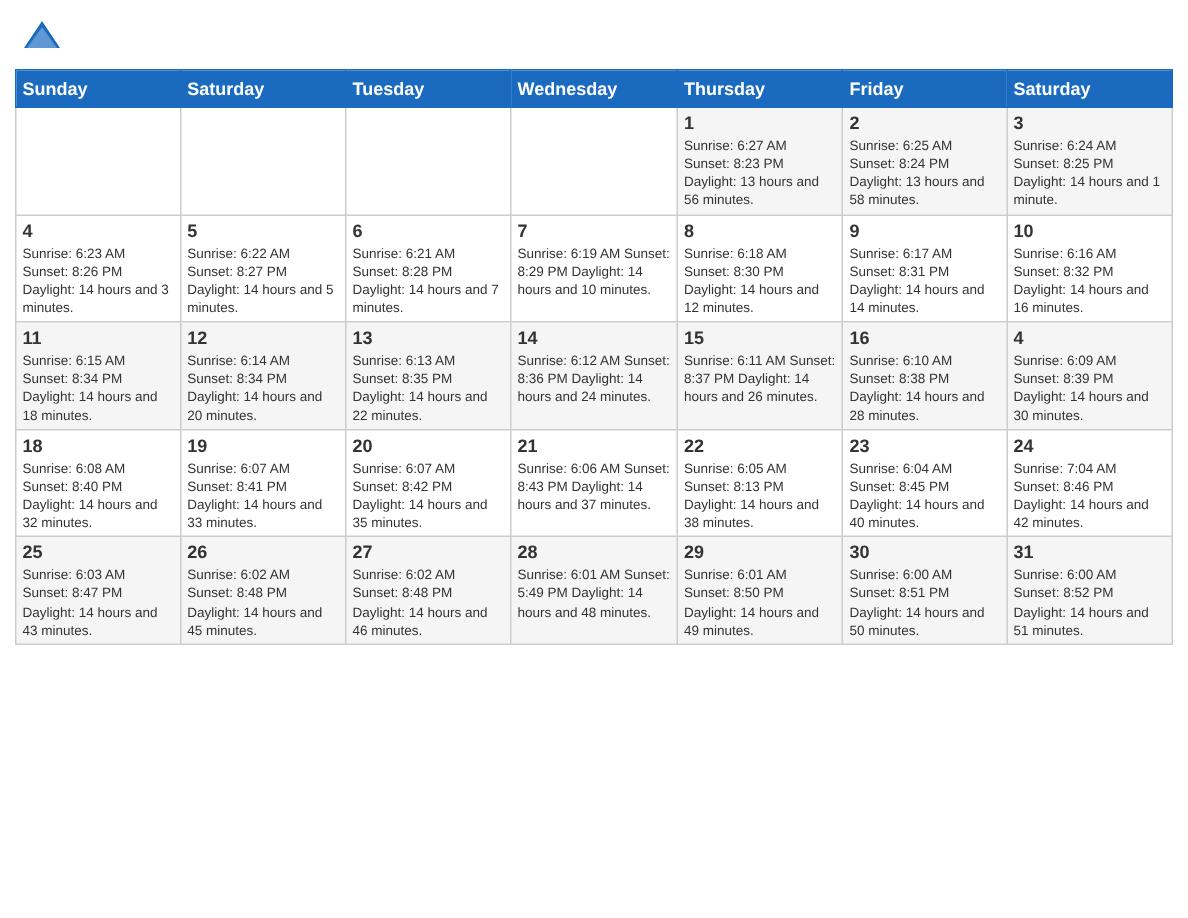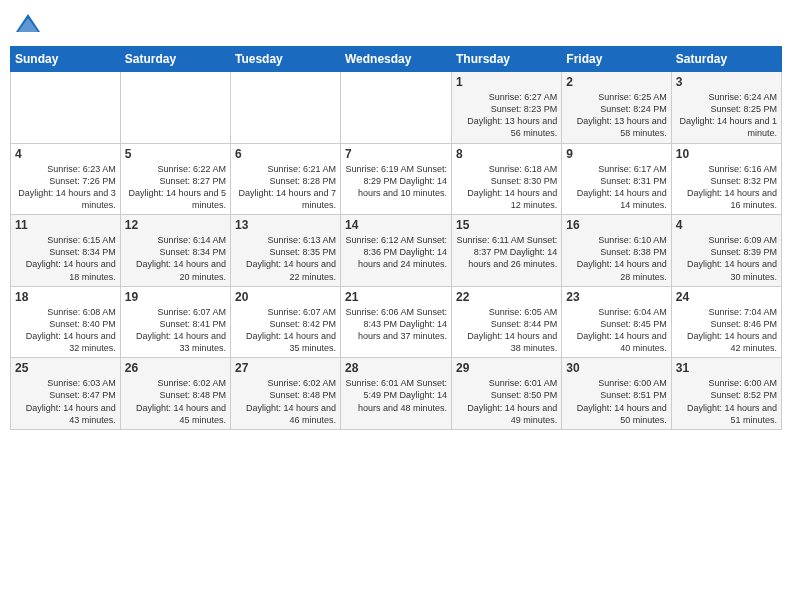--- a/index.html
+++ b/index.html
@@ -88,21 +88,20 @@
       font-size: 12px;
       font-weight: bold;
       color: #333;
       display: block;
       margin-bottom: 2px;
     }
     .day-info {
       font-size: 9px;
       color: #333;
       line-height: 1.35;
-      text-align: right;
     }
     .empty-cell {
       background: #fff !important;
     }
   </style>
 </head>
 <body>
 
 <div class="header">
   <div class="logo">
@@ -158,21 +157,21 @@
           <div class="day-info">Sunrise: 6:24 AM
 Sunset: 8:25 PM
 Daylight: 14 hours
 and 1 minute.</div>
         </td>
       </tr>
       <tr>
         <td>
           <span class="day-num">4</span>
           <div class="day-info">Sunrise: 6:23 AM
-Sunset: 7:26 PM
+Sunset: 8:26 PM
 Daylight: 14 hours
 and 3 minutes.</div>
         </td>
         <td>
           <span class="day-num">5</span>
           <div class="day-info">Sunrise: 6:22 AM
 Sunset: 8:27 PM
 Daylight: 14 hours
 and 5 minutes.</div>
         </td>
@@ -288,21 +287,21 @@
         <td>
           <span class="day-num">21</span>
           <div class="day-info">Sunrise: 6:06 AM
 Sunset: 8:43 PM
 Daylight: 14 hours
 and 37 minutes.</div>
         </td>
         <td>
           <span class="day-num">22</span>
           <div class="day-info">Sunrise: 6:05 AM
-Sunset: 8:44 PM
+Sunset: 8:13 PM
 Daylight: 14 hours
 and 38 minutes.</div>
         </td>
         <td>
           <span class="day-num">23</span>
           <div class="day-info">Sunrise: 6:04 AM
 Sunset: 8:45 PM
 Daylight: 14 hours
 and 40 minutes.</div>
         </td>

